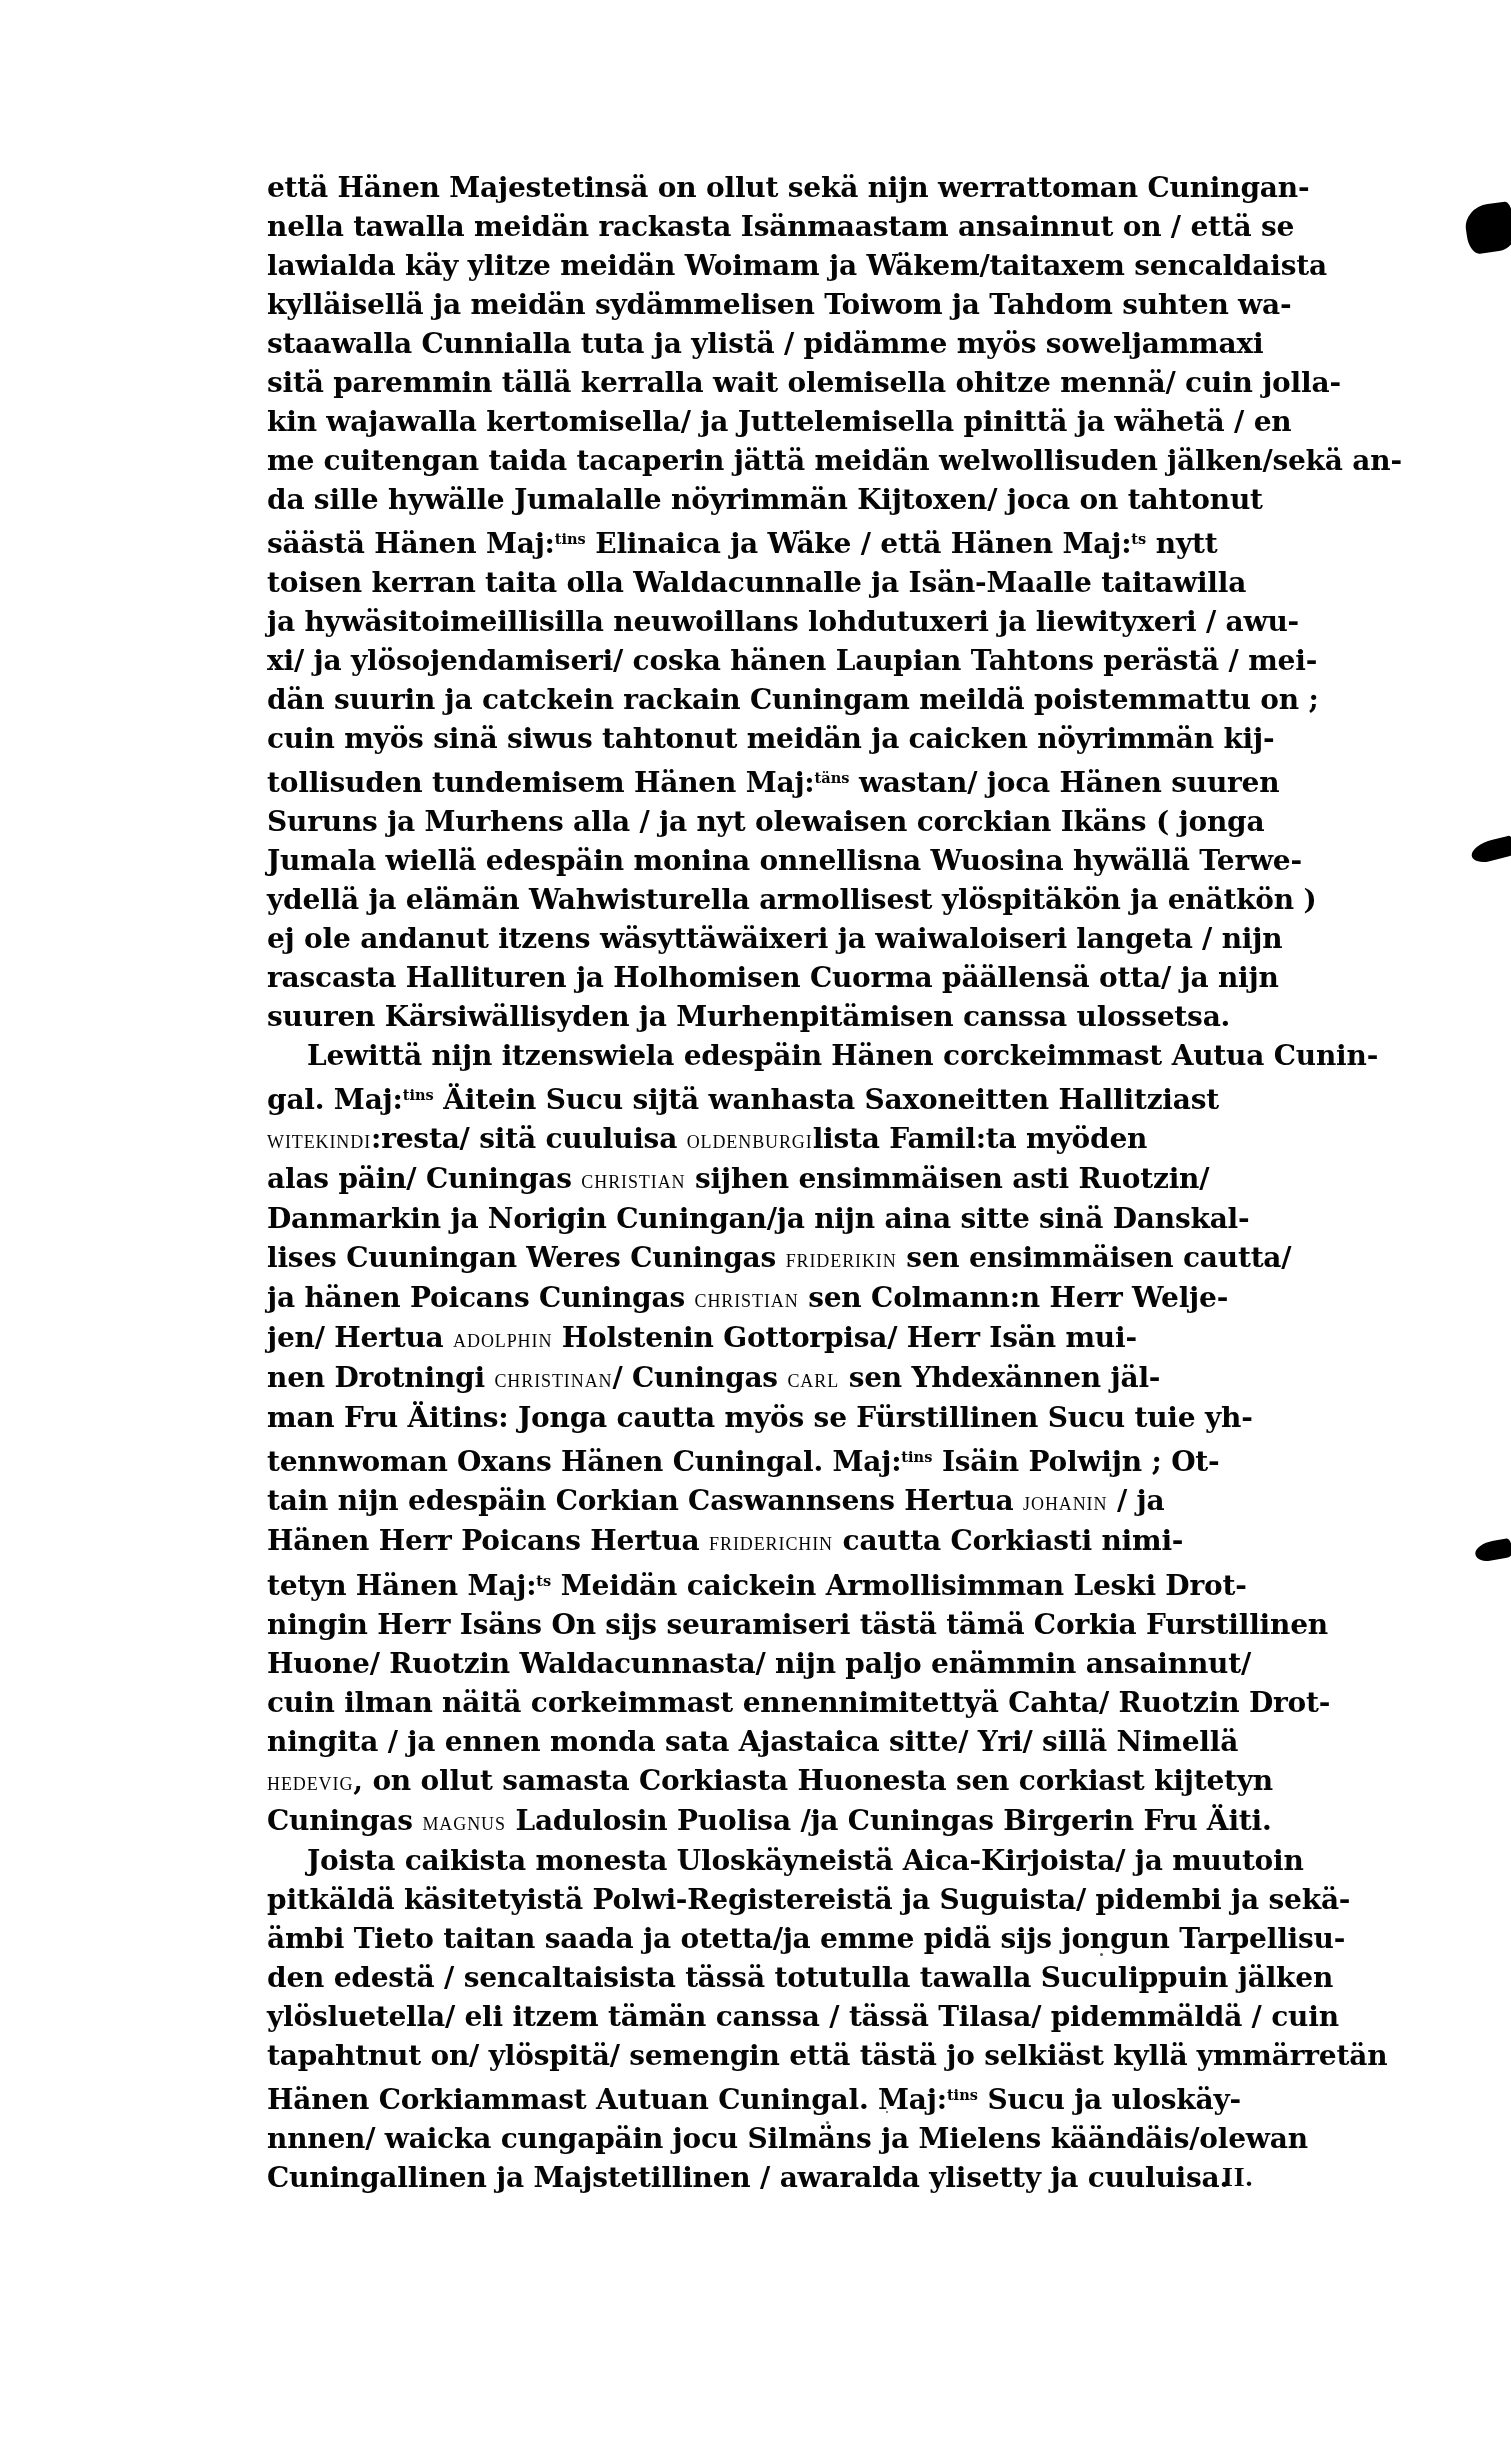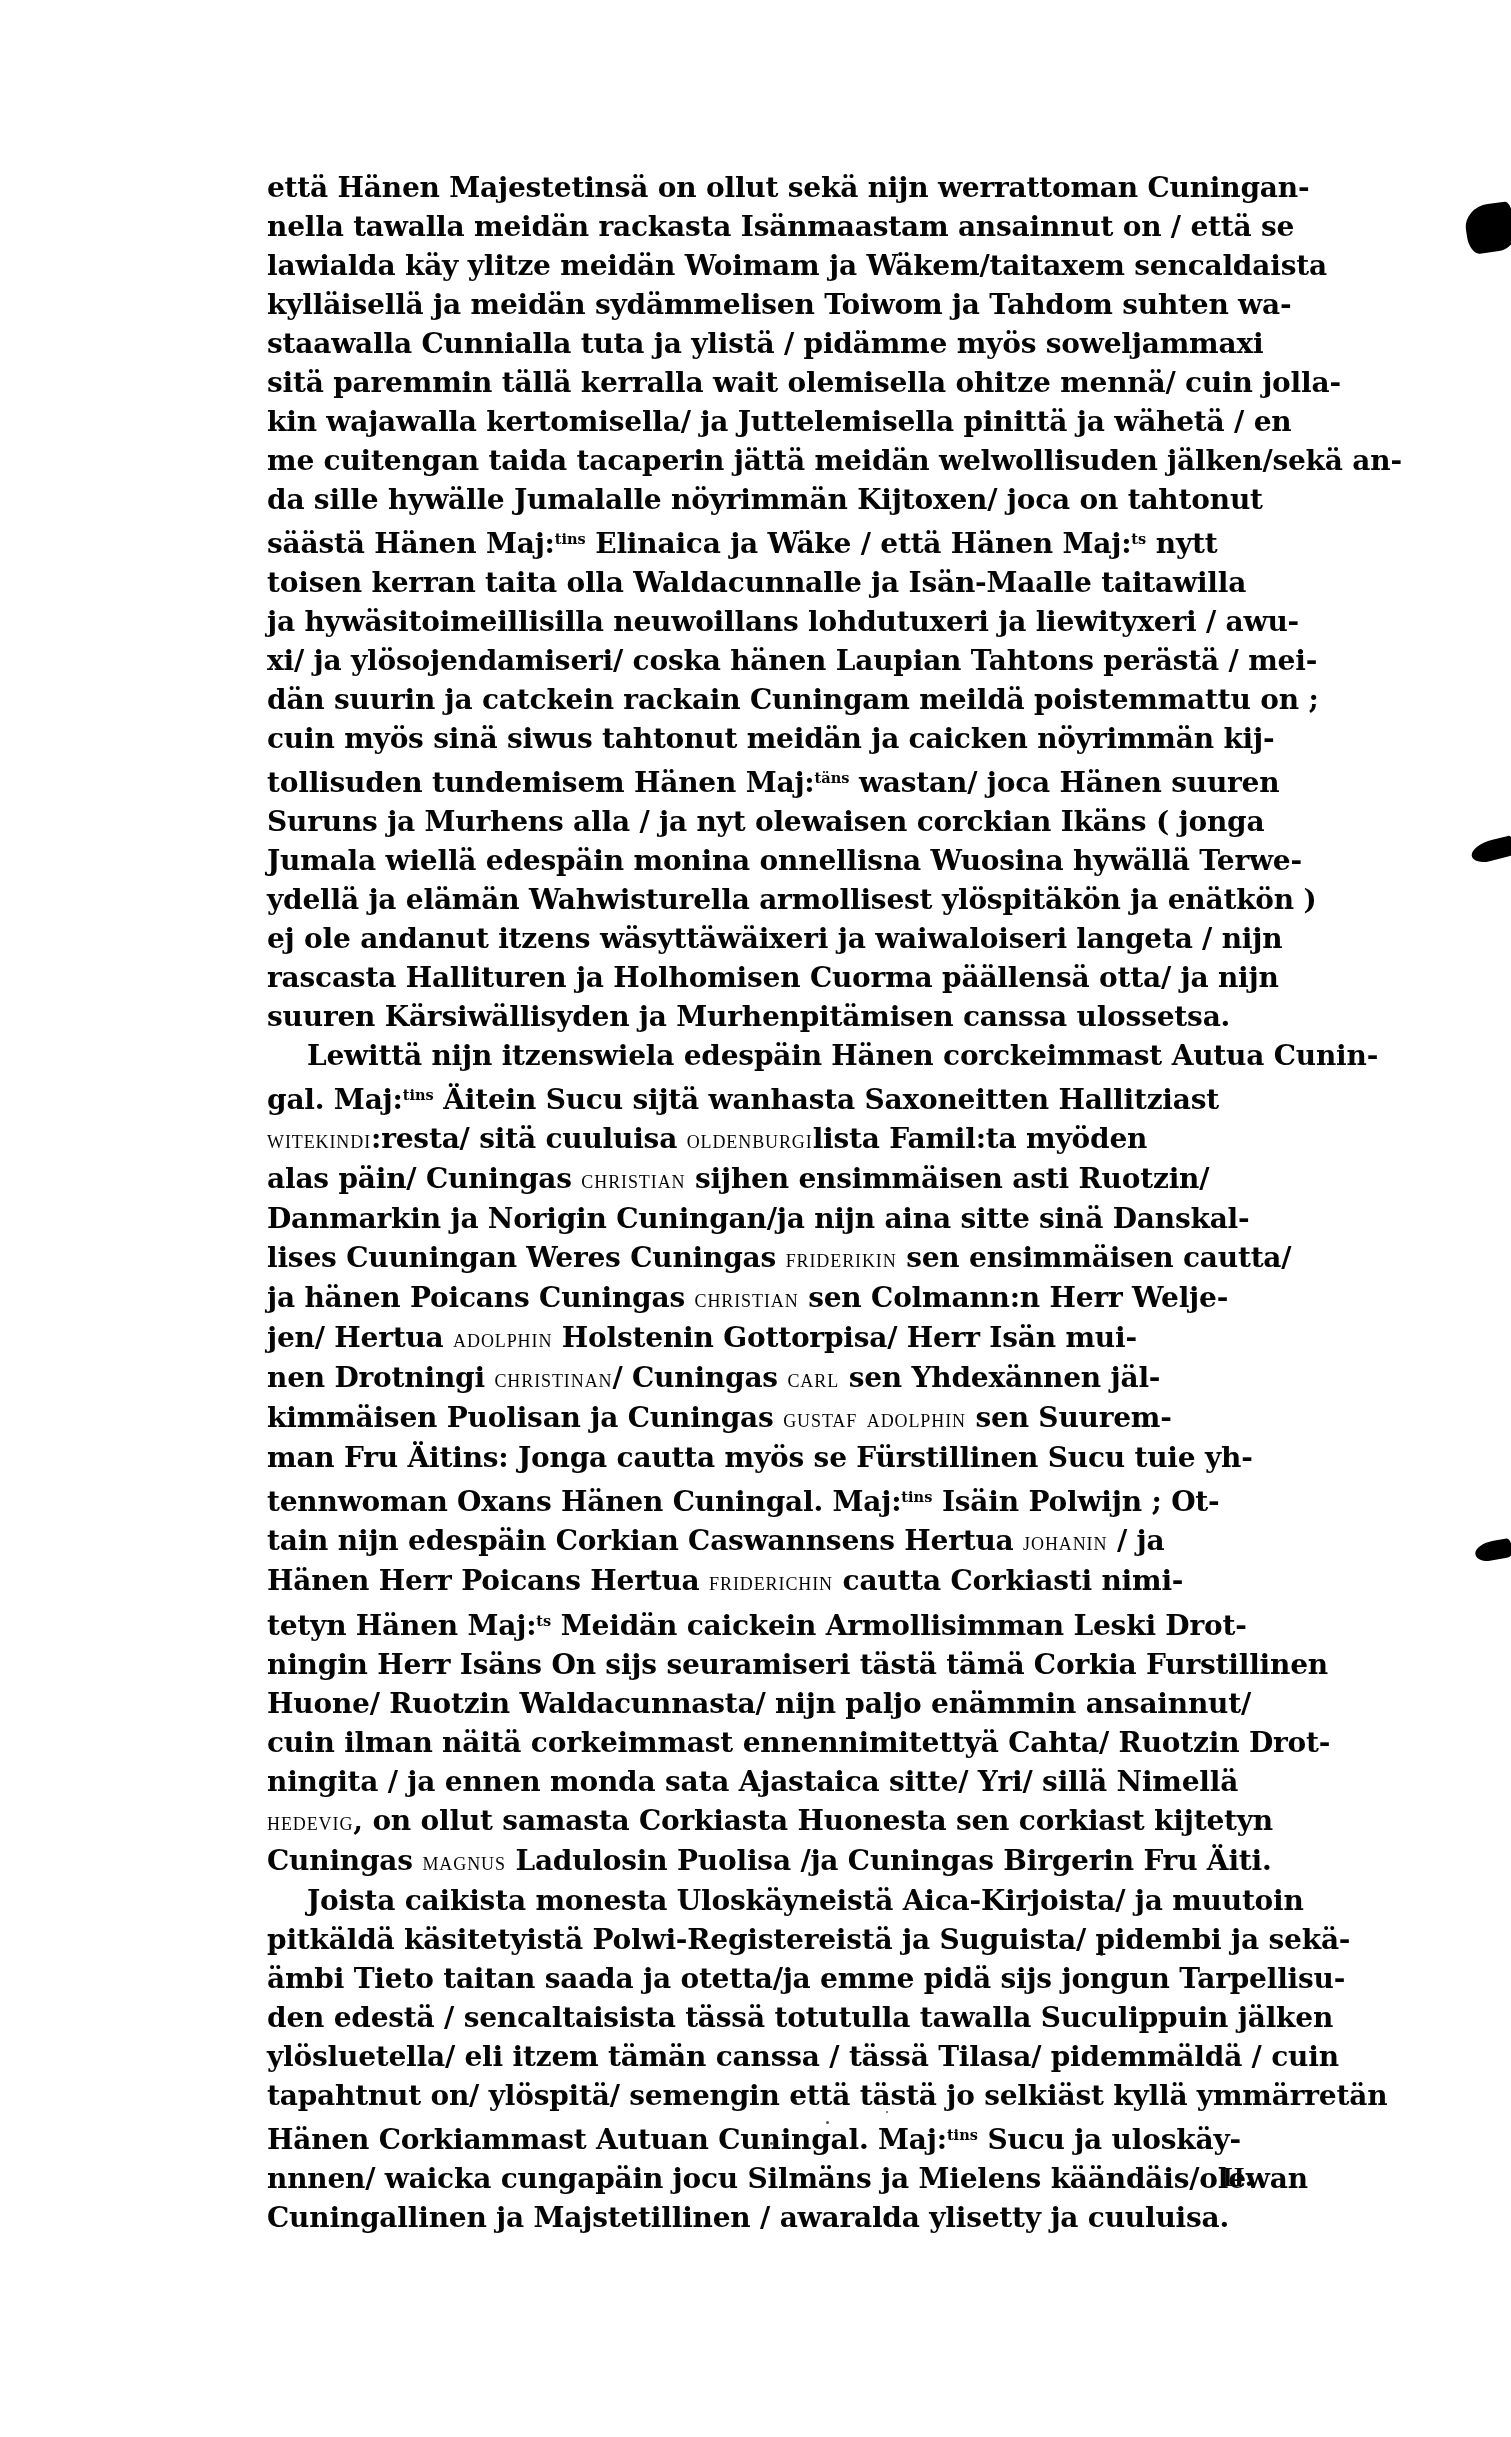--- a/index.html
+++ b/index.html
@@ -156,21 +156,20 @@
     <div class="para">
       <span class="line indent">Lewittä nijn itzenswiela edespäin Hänen corckeimmast Autua Cunin-</span>
       <span class="line">gal. Maj:<sup>tins</sup> Äitein Sucu sijtä wanhasta Saxoneitten Hallitziast</span>
       <span class="line"><span class="sc">Witekindi</span>:resta/ sitä cuuluisa <span class="sc">Oldenburgi</span>lista Famil:ta myöden</span>
       <span class="line">alas päin/ Cuningas <span class="sc">Christian</span> sijhen ensimmäisen asti Ruotzin/</span>
       <span class="line">Danmarkin ja Norigin Cuningan/ja nijn aina sitte sinä Danskal-</span>
       <span class="line">lises Cuuningan Weres Cuningas <span class="sc">Friderikin</span> sen ensimmäisen cautta/</span>
       <span class="line">ja hänen Poicans Cuningas <span class="sc">Christian</span> sen Colmann:n Herr Welje-</span>
       <span class="line">jen/ Hertua <span class="sc">Adolphin</span> Holstenin Gottorpisa/ Herr Isän mui-</span>
       <span class="line">nen Drotningi <span class="sc">Christinan</span>/ Cuningas <span class="sc">Carl</span> sen Yhdexännen jäl-</span>
-      <span class="line">kimmäisen Puolisan ja Cuningas <span class="sc">Gustaf</span> <span class="sc">Adolphin</span> sen Suurem-</span>
       <span class="line">man Fru Äitins: Jonga cautta myös se Fürstillinen Sucu tuie yh-</span>
       <span class="line">tennwoman Oxans Hänen Cuningal. Maj:<sup>tins</sup> Isäin Polwijn ; Ot-</span>
       <span class="line">tain nijn edespäin Corkian Caswannsens Hertua <span class="sc">Johanin</span> / ja</span>
       <span class="line">Hänen Herr Poicans Hertua <span class="sc">Friderichin</span> cautta Corkiasti nimi-</span>
       <span class="line">tetyn Hänen Maj:<sup>ts</sup> Meidän caickein Armollisimman Leski Drot-</span>
       <span class="line">ningin Herr Isäns On sijs seuramiseri tästä tämä Corkia Furstillinen</span>
       <span class="line">Huone/ Ruotzin Waldacunnasta/ nijn paljo enämmin ansainnut/</span>
       <span class="line">cuin ilman näitä corkeimmast ennennimitettyä Cahta/ Ruotzin Drot-</span>
       <span class="line">ningita / ja ennen monda sata Ajastaica sitte/ Yri/ sillä Nimellä</span>
       <span class="line"><span class="sc">Hedevig</span>, on ollut samasta Corkiasta Huonesta sen corkiast kijtetyn</span>

